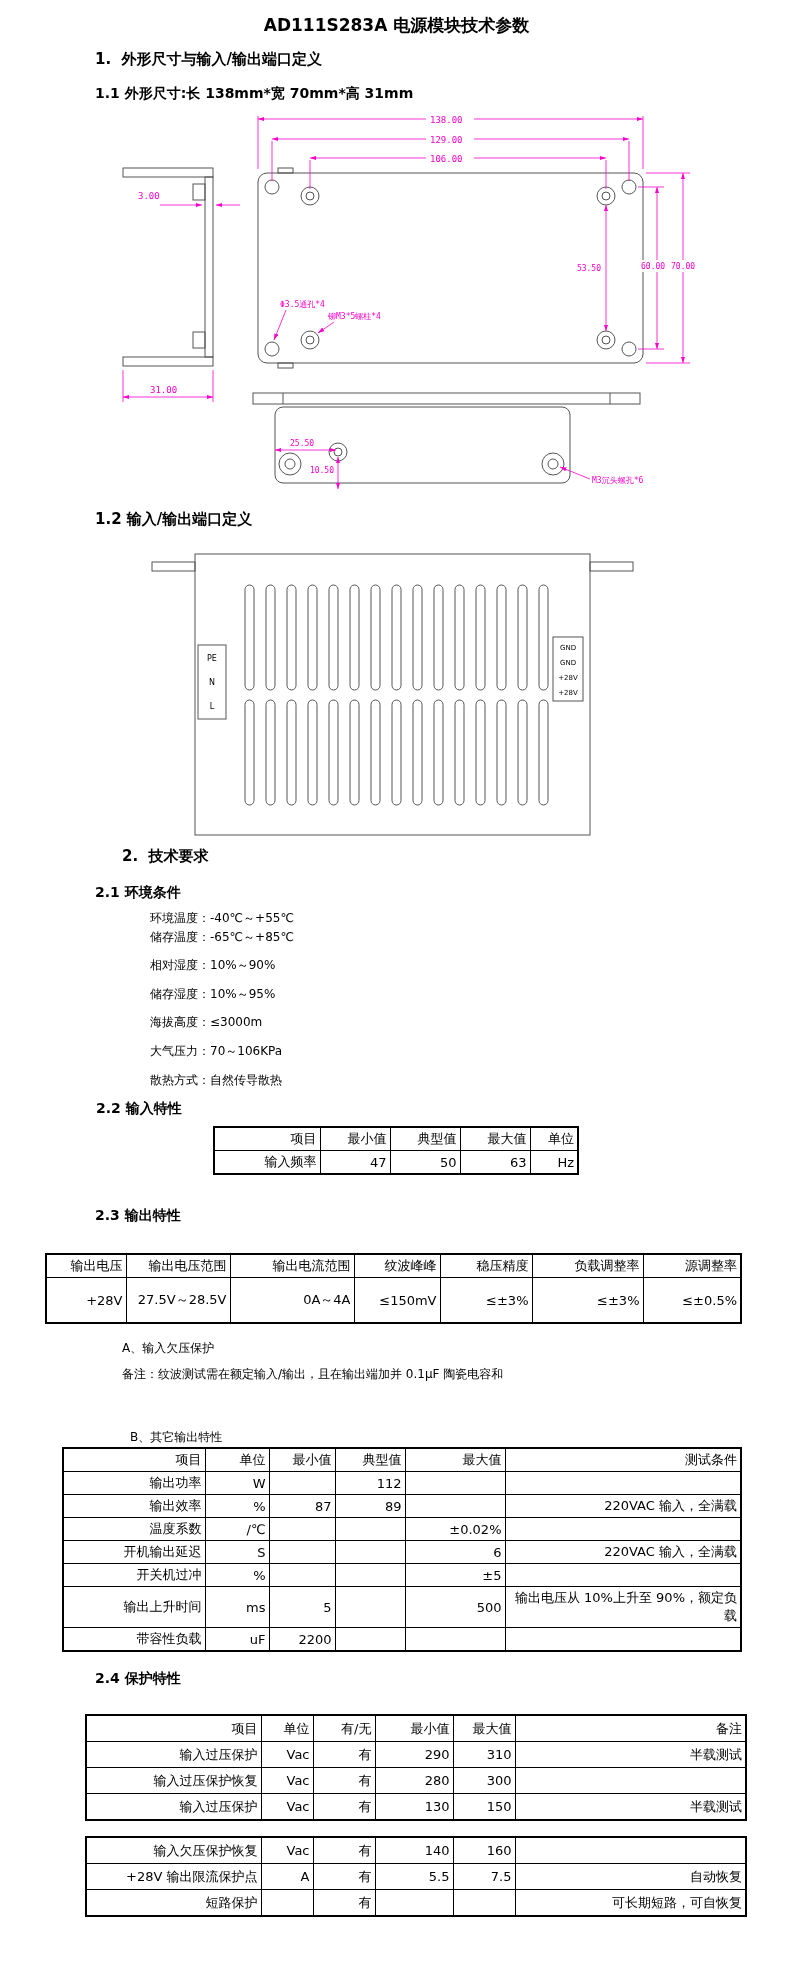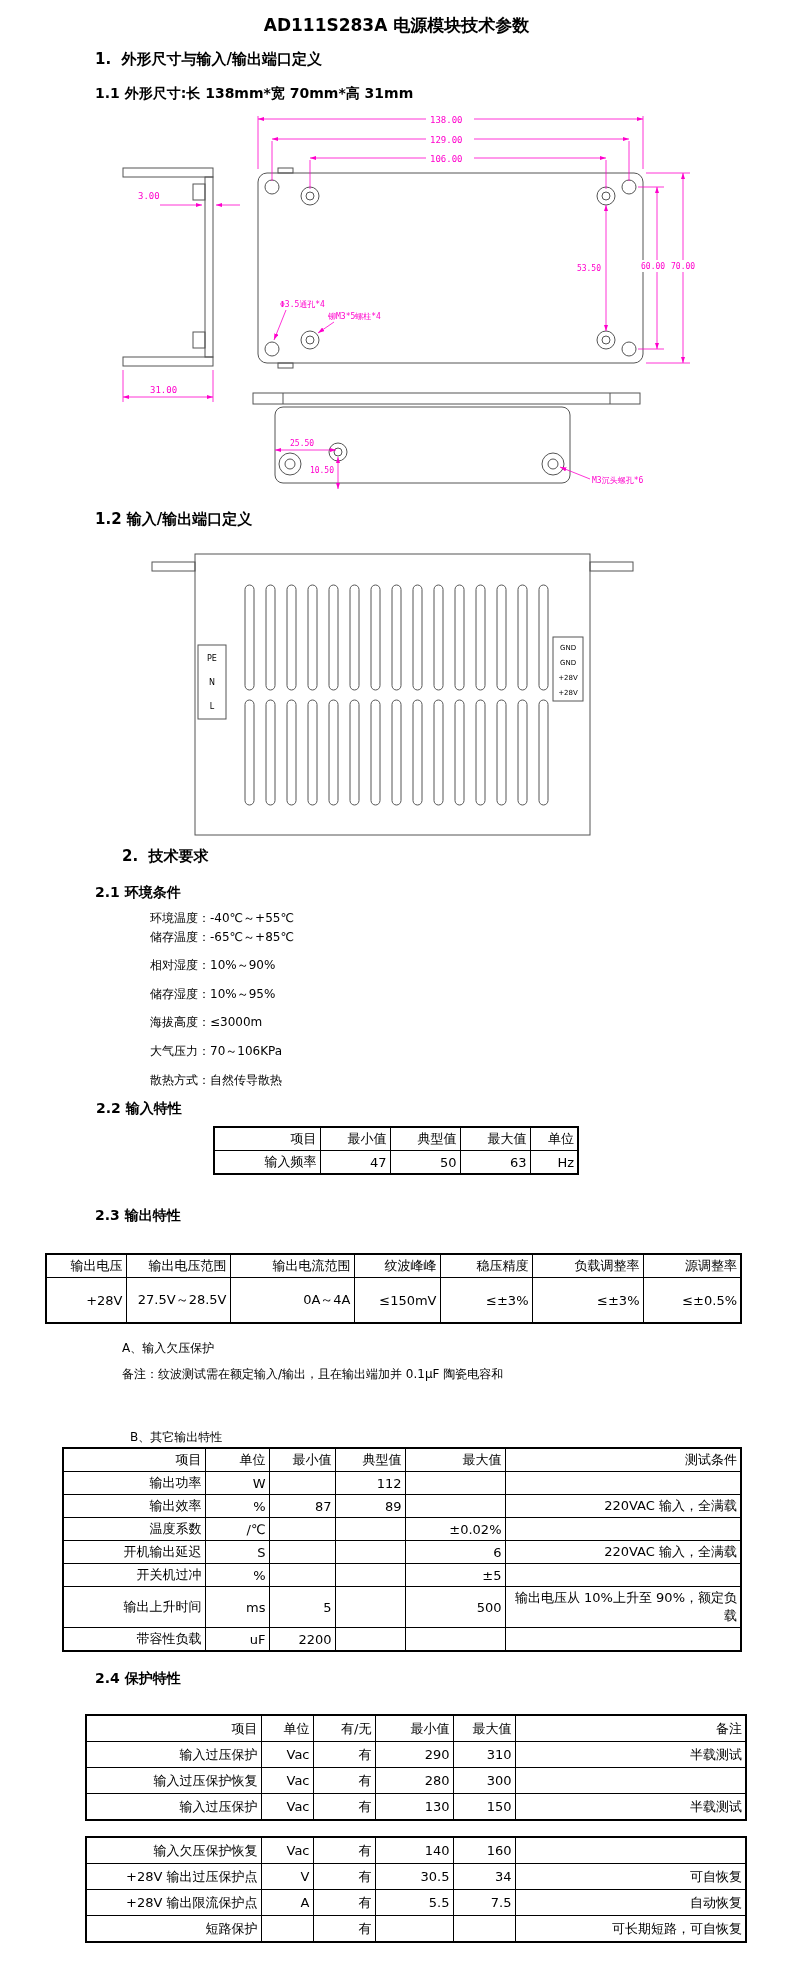--- a/index.html
+++ b/index.html
@@ -417,28 +417,20 @@
   <tbody>
         <tr>
           <td>输入欠压保护恢复</td>
           <td>Vac</td>
           <td>有</td>
           <td>140</td>
           <td>160</td>
           <td></td>
         </tr>
         <tr>
-          <td>+28V 输出过压保护点</td>
-          <td>V</td>
-          <td>有</td>
-          <td>30.5</td>
-          <td>34</td>
-          <td>可自恢复</td>
-        </tr>
-        <tr>
           <td>+28V 输出限流保护点</td>
           <td>A</td>
           <td>有</td>
           <td>5.5</td>
           <td>7.5</td>
           <td>自动恢复</td>
         </tr>
         <tr>
           <td>短路保护</td>
           <td></td>

